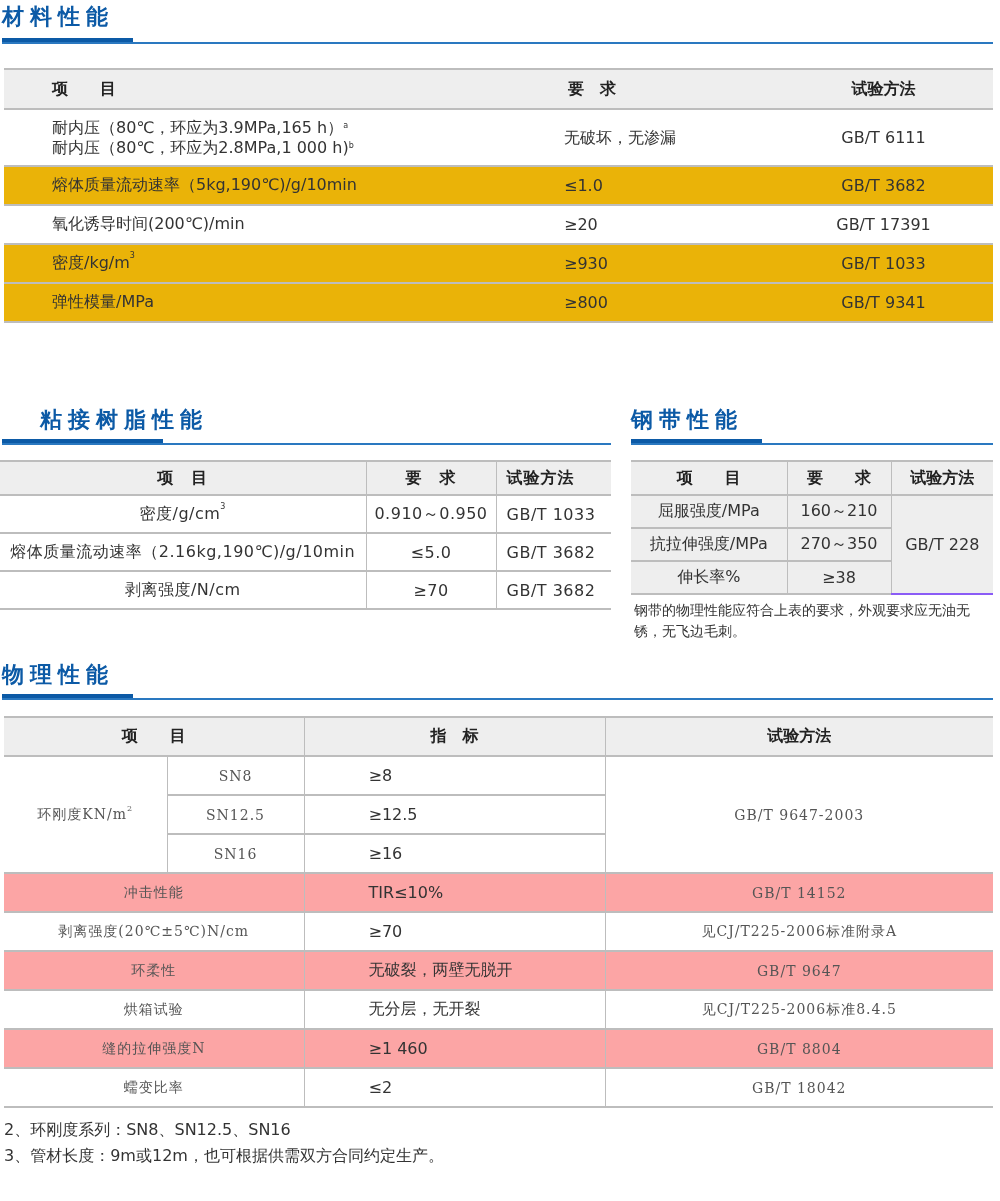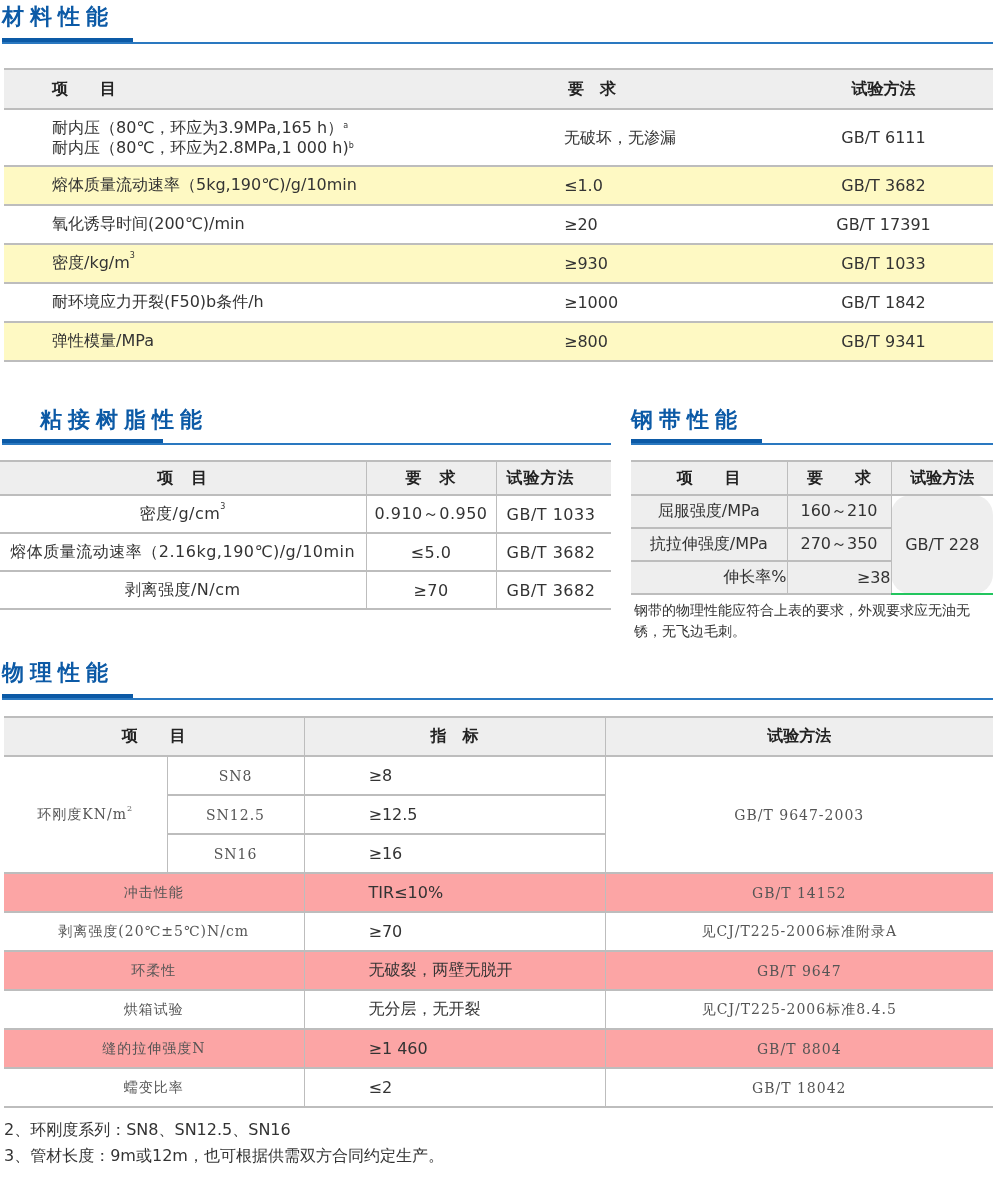--- a/index.html
+++ b/index.html
@@ -15,39 +15,39 @@
 
   
   .t-mat { left: 4px; top: 68px; width: 989px; font-size: 16px; color: #333; }
   .t-mat tr { border-top: 2px solid #bdbdbd; }
   .t-mat tr:last-child { border-bottom: 2px solid #bdbdbd; }
   .t-mat th { background: #eeeeee; font-weight: bold; font-size: 16px; height: 40px; text-align: left; color: #222; }
   .t-mat td { height: 39px; vertical-align: middle; }
   .t-mat .c1 { padding-left: 48px; }
   .t-mat .c2 { padding-left: 0; }
   .t-mat .c3 { text-align: center; padding-right: 20px; }
-  .t-mat tr.gray td { background: #fef9c3; }
+  .t-mat tr.gray td { background: #eab308; }
   .t-mat tr.tall td { height: 57px; line-height: 20px; }
   sup { font-size: 8px; vertical-align: top; position: relative; top: -2px; }
 
   
   .t-resin { left: 0; top: 460px; width: 611px; font-size: 16px; }
   .t-resin th, .t-resin td { border-top: 2px solid #bdbdbd; border-right: 1px solid #bdbdbd; text-align: center; }
   .t-resin th:last-child, .t-resin td:last-child { border-right: none; }
   .t-resin tr:last-child td { border-bottom: 2px solid #bdbdbd; }
   .t-resin th { background: #eeeeee; font-weight: bold; height: 34px; color: #222; letter-spacing: 1px; }
   .t-resin td { height: 38px; letter-spacing: 0.5px; }
   .t-resin td.left-method { text-align: left; padding-left: 10px; }
 
   
   .t-steel { left: 631px; top: 460px; width: 362px; font-size: 16px; }
   .t-steel th, .t-steel td { border-top: 2px solid #bdbdbd; border-right: 1px solid #bdbdbd; text-align: center; background: #eeeeee; }
   .t-steel th:last-child, .t-steel td.last { border-right: none; }
-  .t-steel tr:last-child td { border-bottom: 2px solid #bdbdbd; text-align: right; }
-  .t-steel td.rowspan { border-bottom: 2px solid #22c55e; border-radius: 20px; }
+  .t-steel tr:last-child td { border-bottom: 2px solid #bdbdbd; }
+  .t-steel td.rowspan { border-bottom: 2px solid #8b5cf6; }
   .t-steel th { font-weight: bold; height: 34px; color: #222; }
   .t-steel td { height: 33px; }
 
   .steel-note { position: absolute; left: 634px; top: 600px; width: 362px; font-size: 14px; line-height: 21px; color: #333; }
 
   
   .t-phys { left: 4px; top: 716px; width: 989px; font-size: 15px; }
   .t-phys th, .t-phys td { border-top: 2px solid #bdbdbd; border-right: 1px solid #bdbdbd; text-align: center; vertical-align: middle; }
   .t-phys th:last-child, .t-phys td.last { border-right: none; }
   .t-phys tr:last-child td { border-bottom: 2px solid #bdbdbd; }
@@ -94,25 +94,20 @@
   <tr>
     <td class="c1">氧化诱导时间(200℃)/min</td>
     <td class="c2">≥20</td>
     <td class="c3">GB/T 17391</td>
   </tr>
   <tr class="gray">
     <td class="c1"><span>密度/kg/m</span><sup>3</sup></td>
     <td class="c2">≥930</td>
     <td class="c3">GB/T 1033</td>
   </tr>
-  <tr>
-    <td class="c1">耐环境应力开裂(F50)b条件/h</td>
-    <td class="c2">≥1000</td>
-    <td class="c3">GB/T 1842</td>
-  </tr>
   <tr class="gray">
     <td class="c1">弹性模量/MPa</td>
     <td class="c2">≥800</td>
     <td class="c3">GB/T 9341</td>
   </tr>
 </tbody>
   </table>
 
 <div class="section-title" style="left:2px; top:405px;margin-left:38px;">粘接树脂性能</div>
 <div class="rule-thick" style="left:2px; top:439px; width:161px;"></div>
@@ -174,21 +169,21 @@
     <td>270～350</td>
   </tr>
   <tr>
     <td>伸长率%</td>
     <td>≥38</td>
   </tr>
 </tbody>
   </table>
 <div class="steel-note">钢带的物理性能应符合上表的要求，外观要求应无油无锈，无飞边毛刺。</div>
 
-<div class="section-title" style="left:2px; top:660px;font-family:Liberation Mono, monospace;">物理性能</div>
+<div class="section-title" style="left:2px; top:660px;">物理性能</div>
 <div class="rule-thick" style="left:2px; top:694px; width:131px;"></div>
 <div class="rule" style="left:2px; top:698px; width:991px;"></div>
 
 <table class="t-phys">
   <colgroup>
       <col style="width:163px">
       <col style="width:137px">
       <col style="width:301px">
       <col style="width:388px">
     </colgroup>

